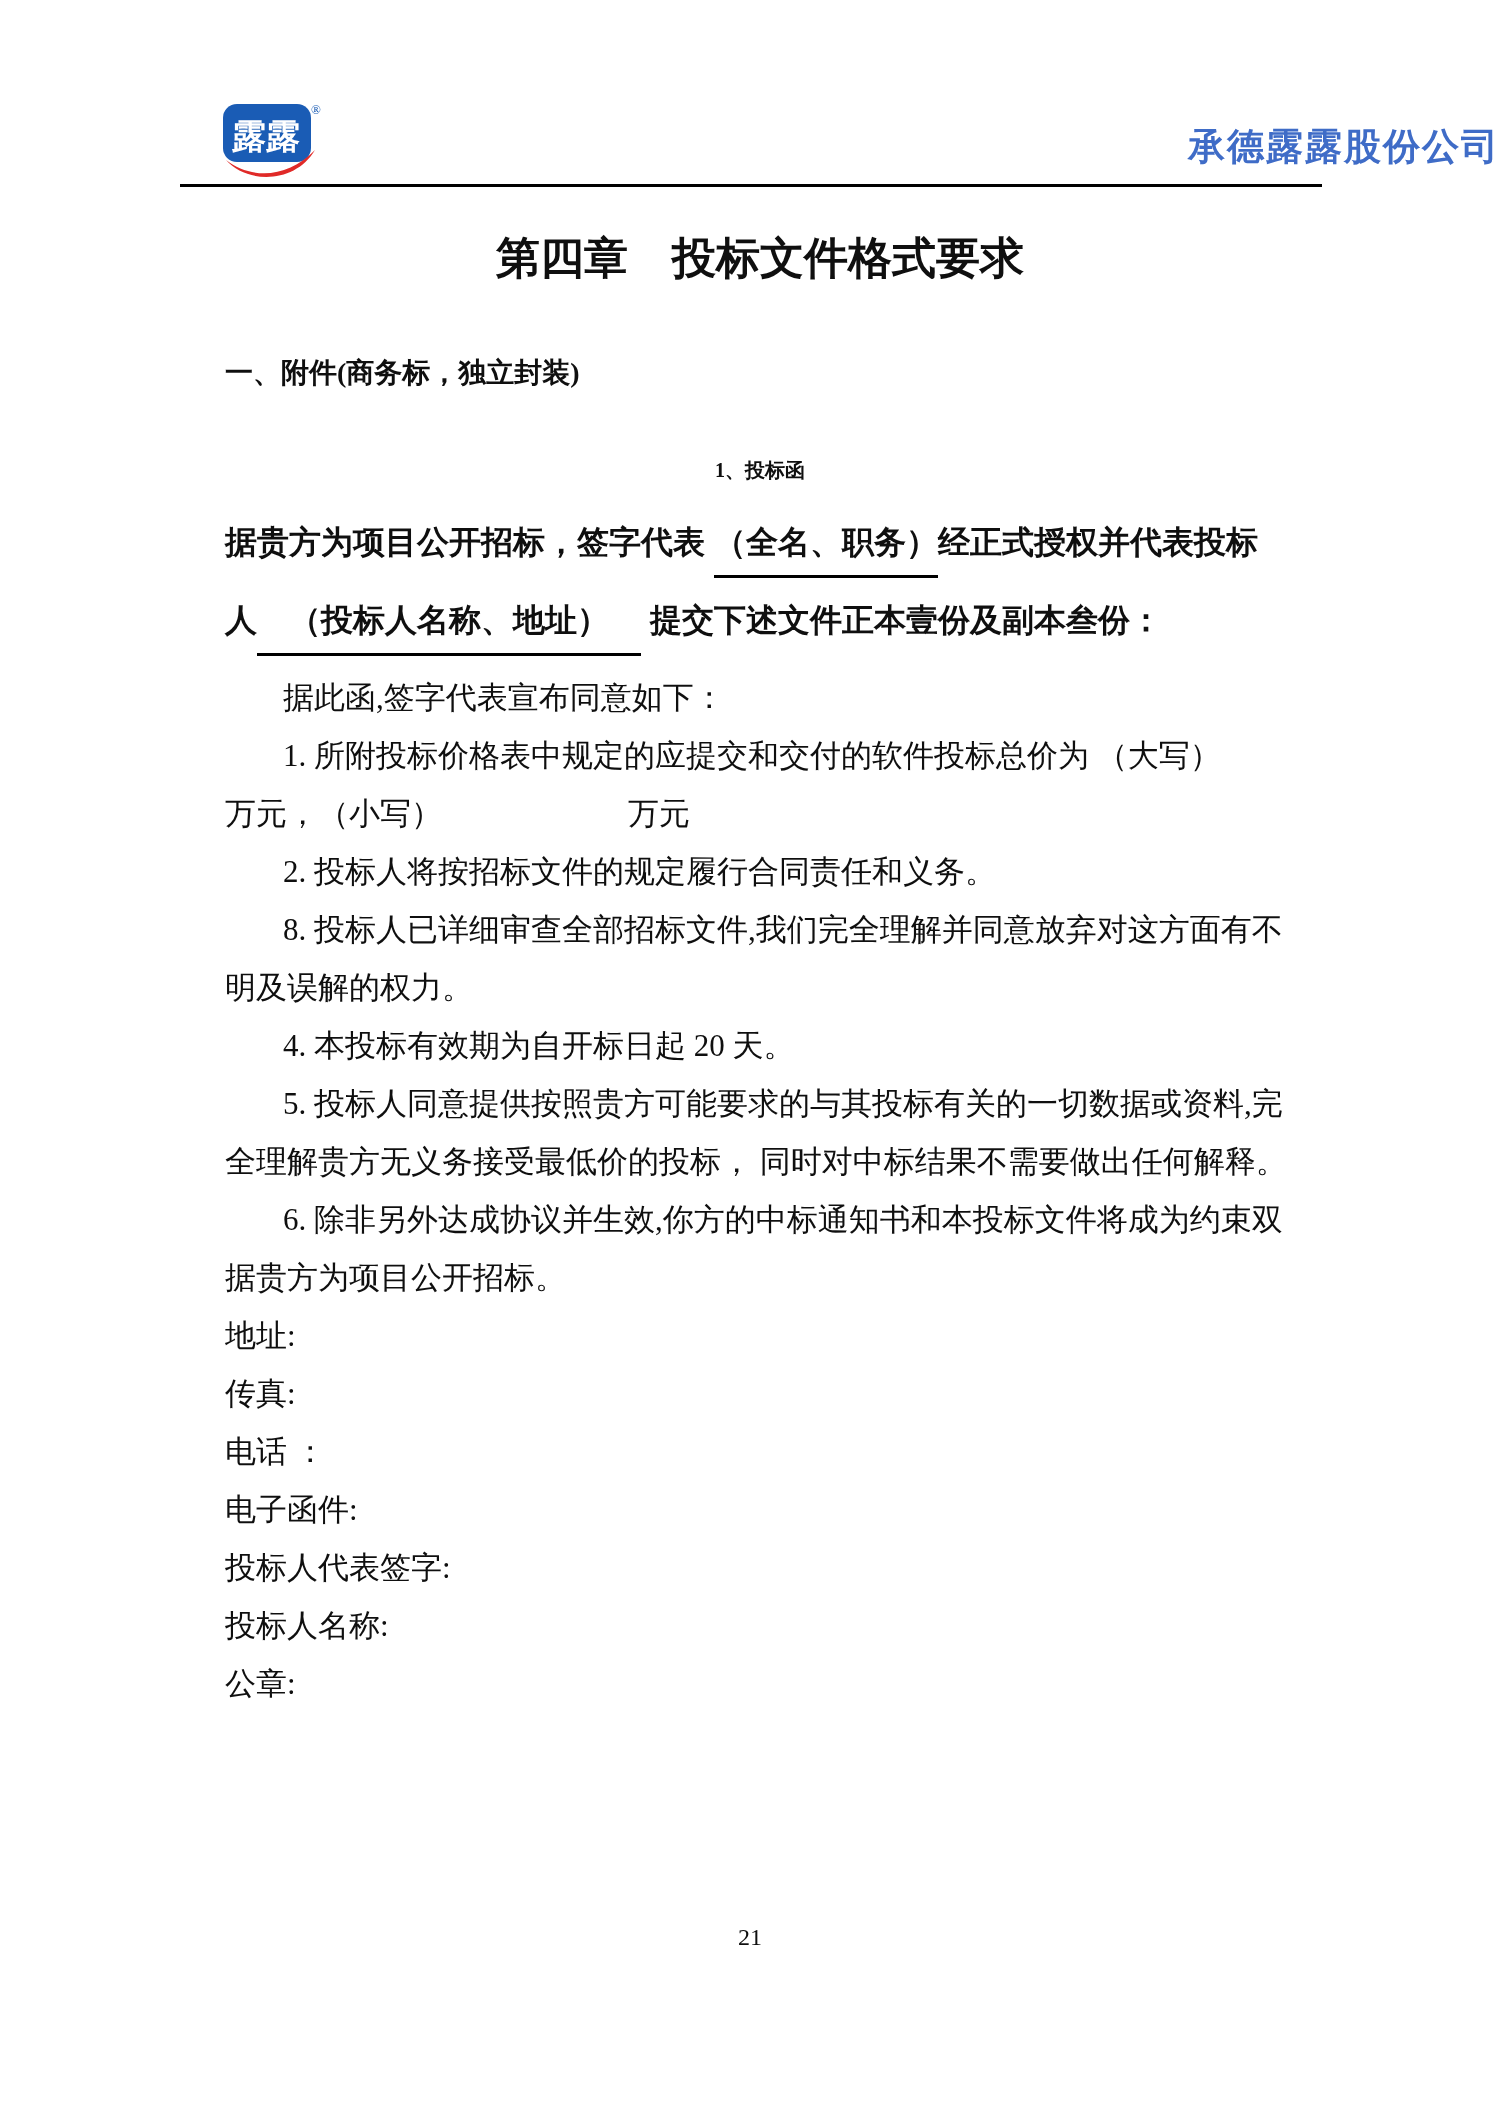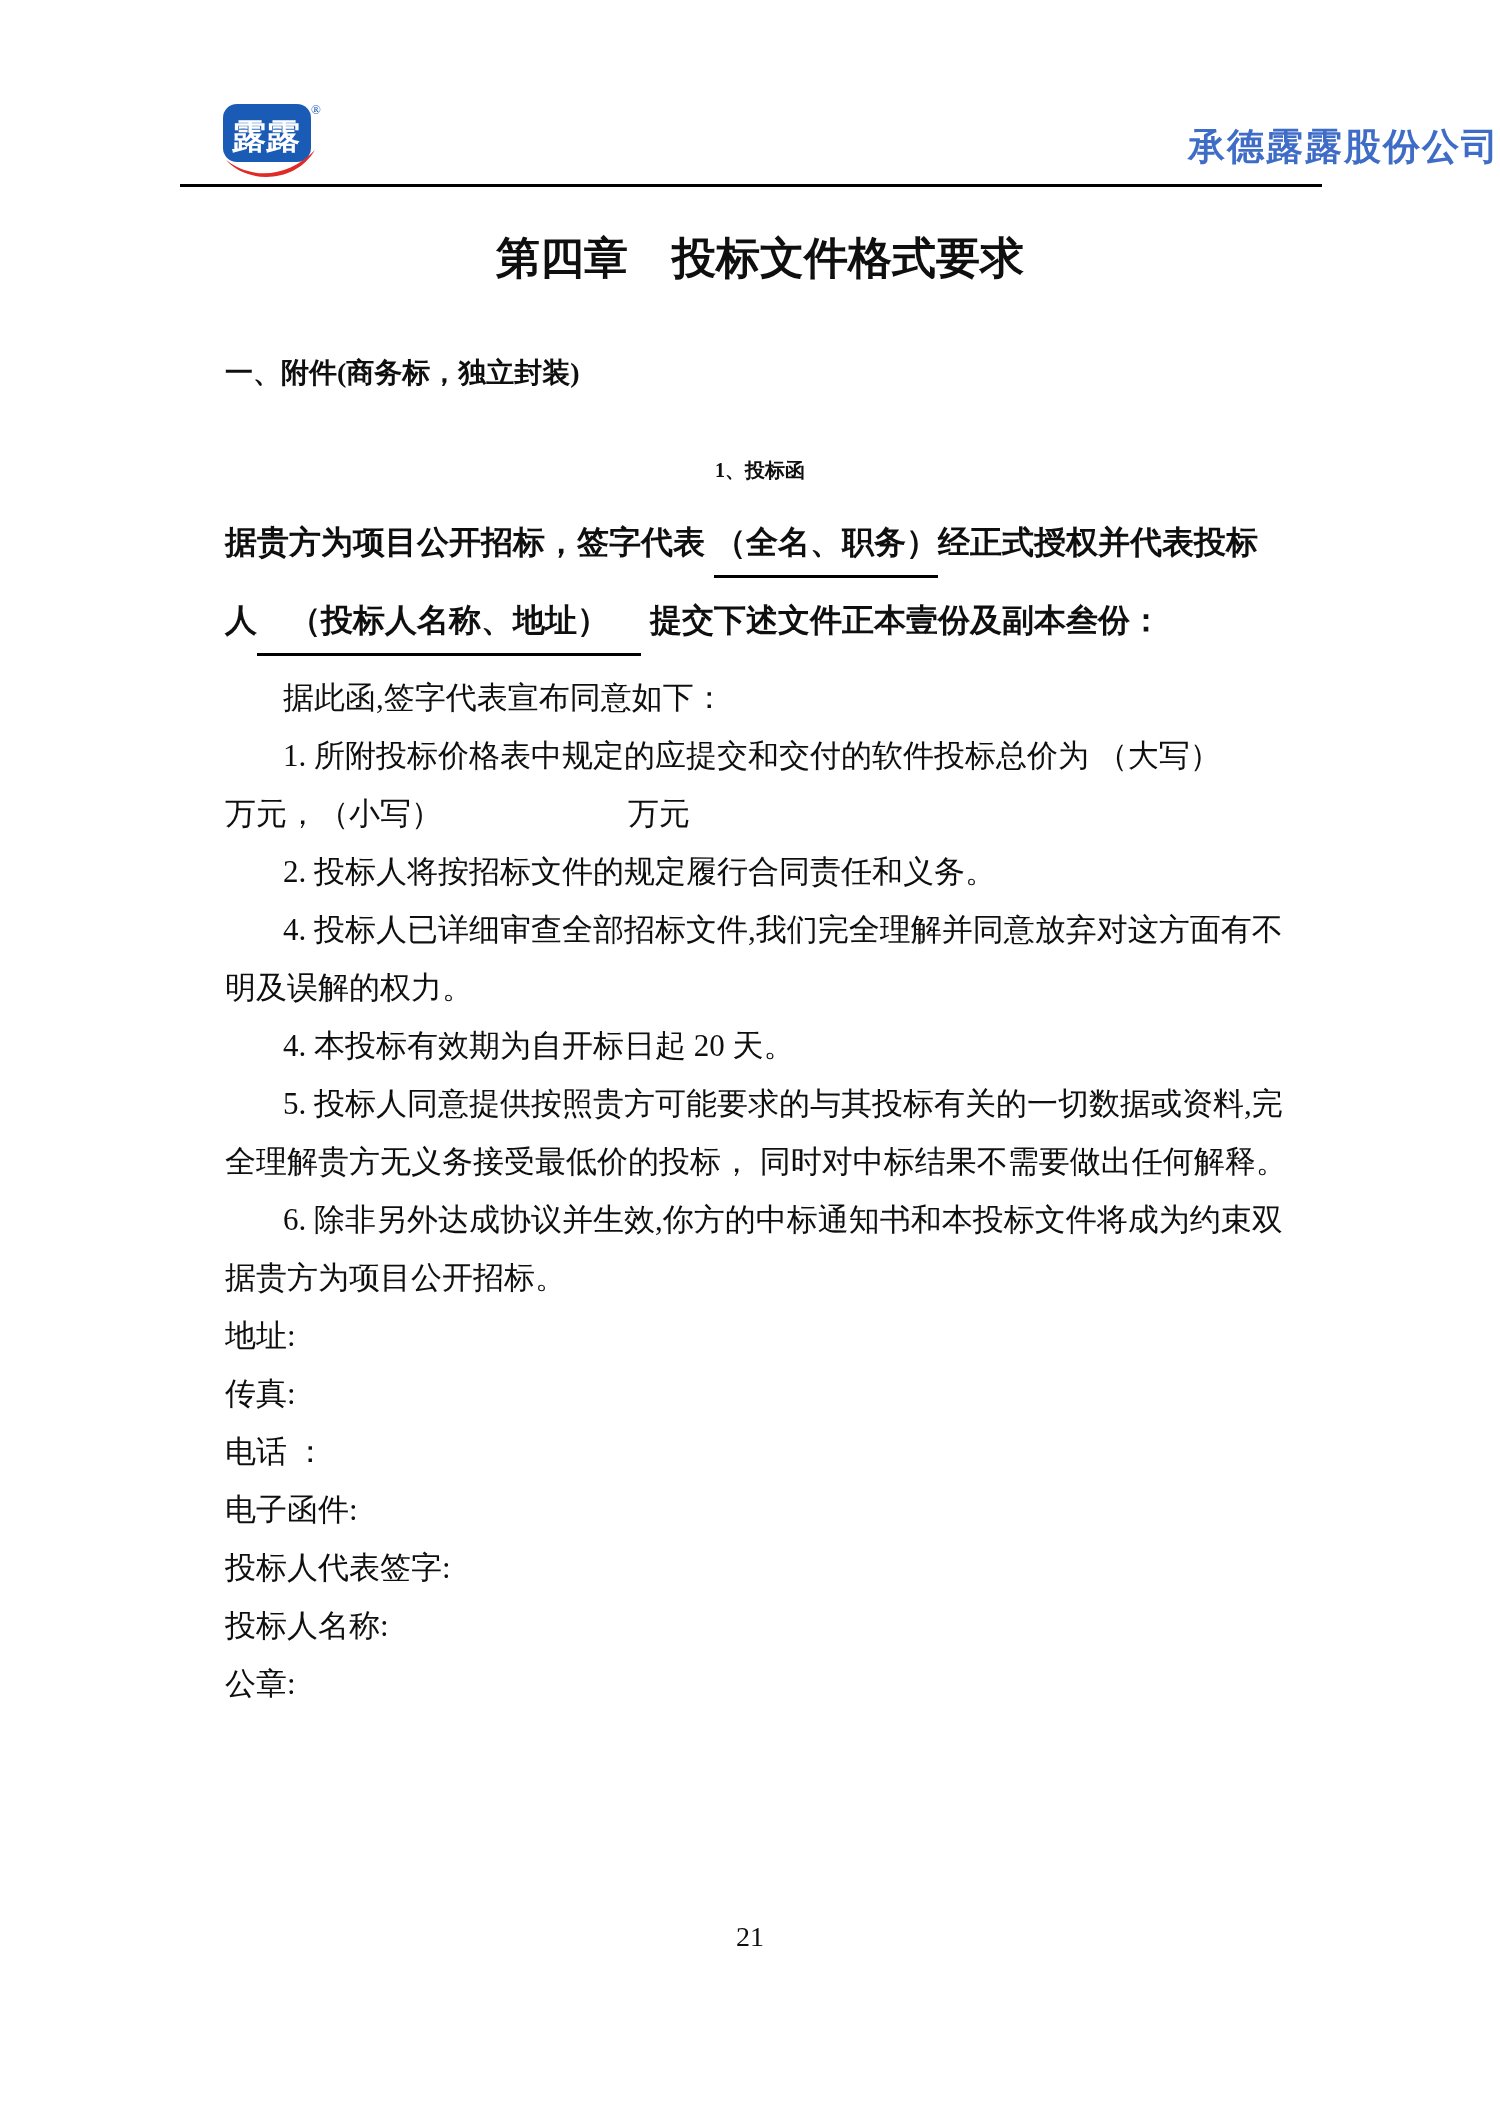--- a/index.html
+++ b/index.html
@@ -81,21 +81,21 @@
   .line{
     font-size:31px;
     line-height:58px;
     white-space:pre;
   }
   .line.indent{padding-left:58px;}
   .page-number{
     position:absolute;
     top:1922px;left:0;right:0;
     text-align:center;
-    font-size:28px;
+    font-size:24px;
     line-height:30px;
   }
 </style>
 </head>
 <body>
 
 <div class="page">
 
   <div class="header">
     <div class="logo">
@@ -122,21 +122,21 @@
     <div class="auth-line l1"><span>据贵方为项目公开招标，签字代表 </span><span class="u">（全名、职务）</span><span>经正式授权并代表投标</span></div>
 
     <div class="auth-line l2"><span>人</span><span class="u">　（投标人名称、地址）　</span><span> 提交下述文件正本壹份及副本叁份：</span></div>
 
     <div class="body-text">
 
     <div class="line indent"><span>据此函,签字代表宣布同意如下：</span></div>
         <div class="line indent"><span>1. 所附投标价格表中规定的应提交和交付的软件投标总价为 （大写）</span></div>
         <div class="line"><span>万元，（小写）　　　　　　万元</span></div>
         <div class="line indent"><span>2. 投标人将按招标文件的规定履行合同责任和义务。</span></div>
-        <div class="line indent"><span>4. 投标人已详细审查全部招标文件,我们完全理解并同意放弃对这方面有不</span></div>
+        <div class="line indent"><span>8. 投标人已详细审查全部招标文件,我们完全理解并同意放弃对这方面有不</span></div>
         <div class="line"><span>明及误解的权力。</span></div>
         <div class="line indent"><span>4. 本投标有效期为自开标日起 20 天。</span></div>
         <div class="line indent"><span>5. 投标人同意提供按照贵方可能要求的与其投标有关的一切数据或资料,完</span></div>
         <div class="line"><span>全理解贵方无义务接受最低价的投标， 同时对中标结果不需要做出任何解释。</span></div>
         <div class="line indent"><span>6. 除非另外达成协议并生效,你方的中标通知书和本投标文件将成为约束双</span></div>
         <div class="line"><span>据贵方为项目公开招标。</span></div>
         <div class="line"><span>地址:</span></div>
         <div class="line"><span>传真:</span></div>
         <div class="line"><span>电话 ：</span></div>
         <div class="line"><span>电子函件:</span></div>

